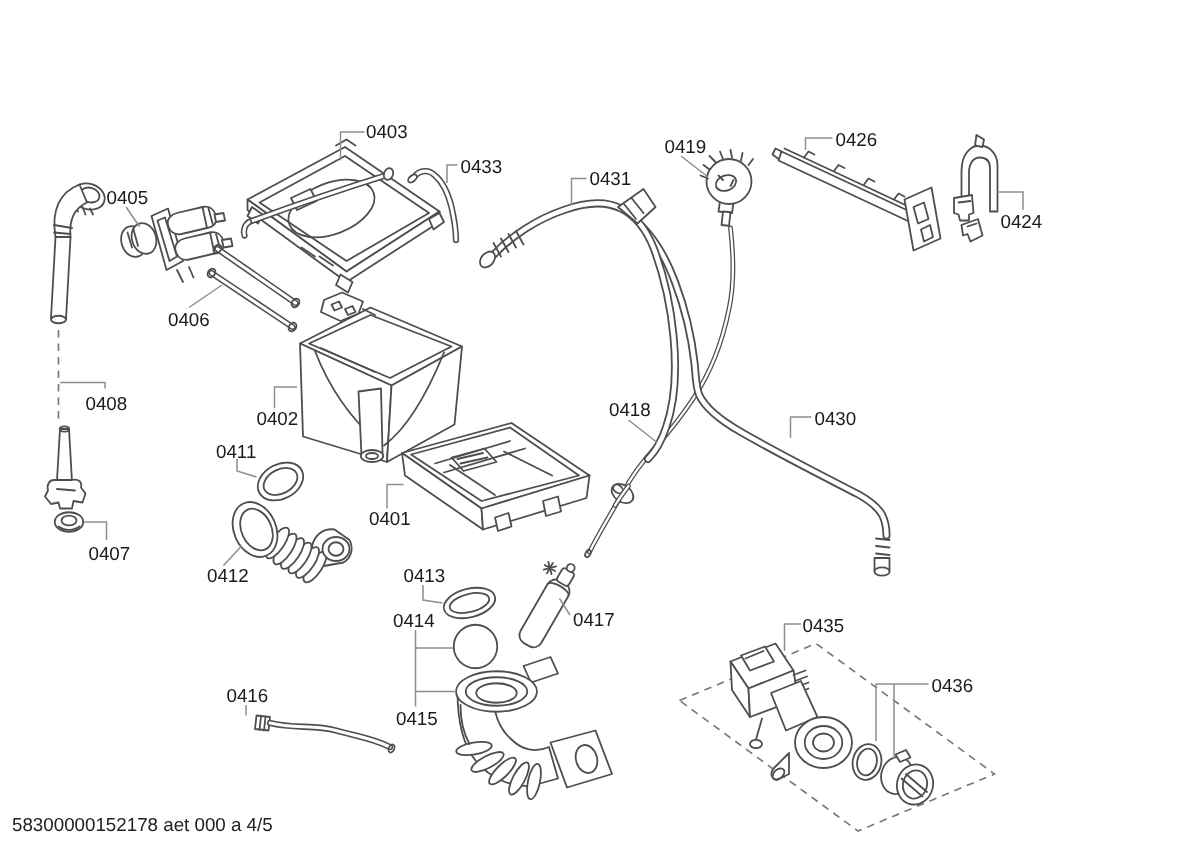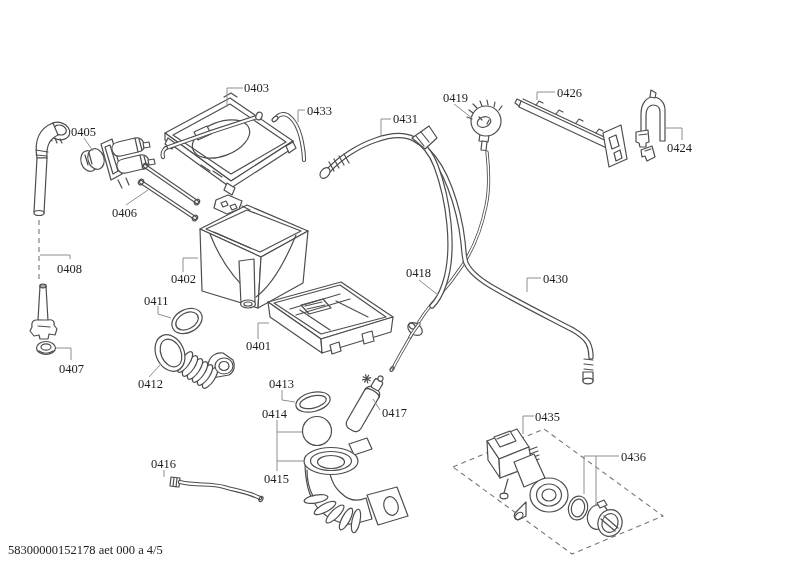--- a/index.html
+++ b/index.html
@@ -1,18 +1,18 @@
 <!DOCTYPE html>
 <html><head>
 <meta charset="utf-8">
 <style>
   html,body { margin:0; padding:0; background:#ffffff; }
   .canvas {
     position:relative; width:800px; height:566px; background:#ffffff;
-    font-family:Liberation Serif, serif; overflow:hidden;
+    font-family:Liberation Sans, sans-serif; overflow:hidden;
   }
   svg { display:block; }
   
   .ln  { fill:none;    stroke:#4e4e52; stroke-width:1.2; stroke-linecap:round; stroke-linejoin:round; }
   .lnf { fill:#ffffff; stroke:#4e4e52; stroke-width:1.2; stroke-linejoin:round; }
   
   .to  { fill:none; stroke:#4e4e52; stroke-width:5.4; stroke-linecap:round; }
   .ti  { fill:none; stroke:#ffffff; stroke-width:3.0; stroke-linecap:round; }
   .to2 { fill:none; stroke:#4e4e52; stroke-width:3.2; stroke-linecap:round; }
   .ti2 { fill:none; stroke:#ffffff; stroke-width:1.5; stroke-linecap:round; }

